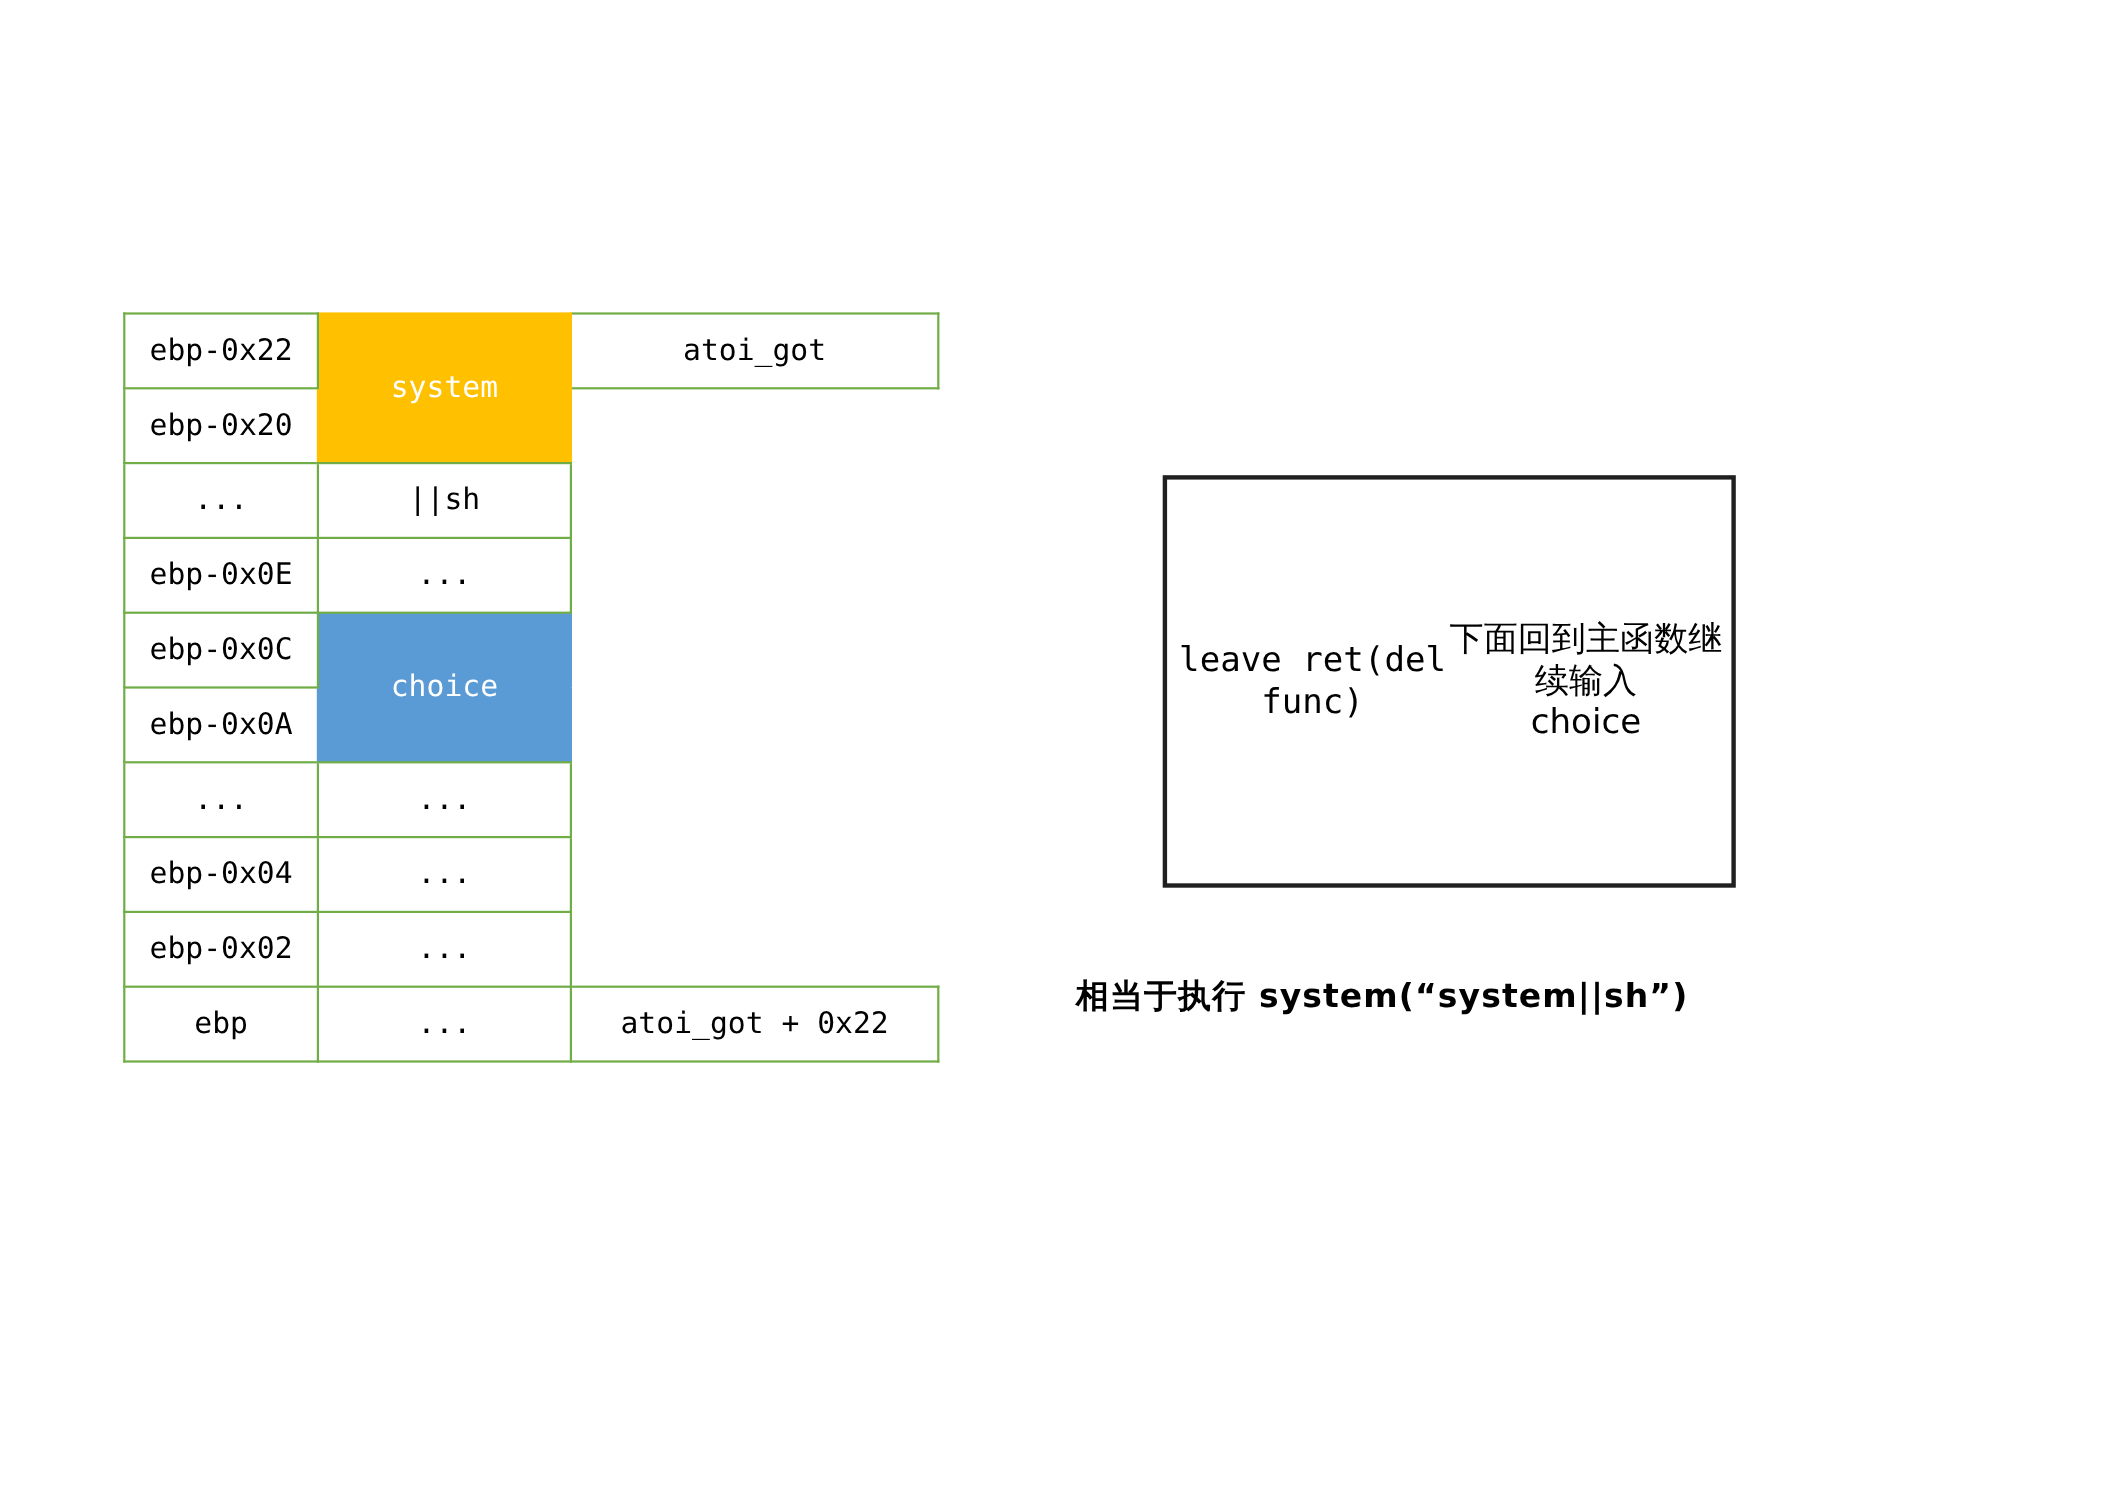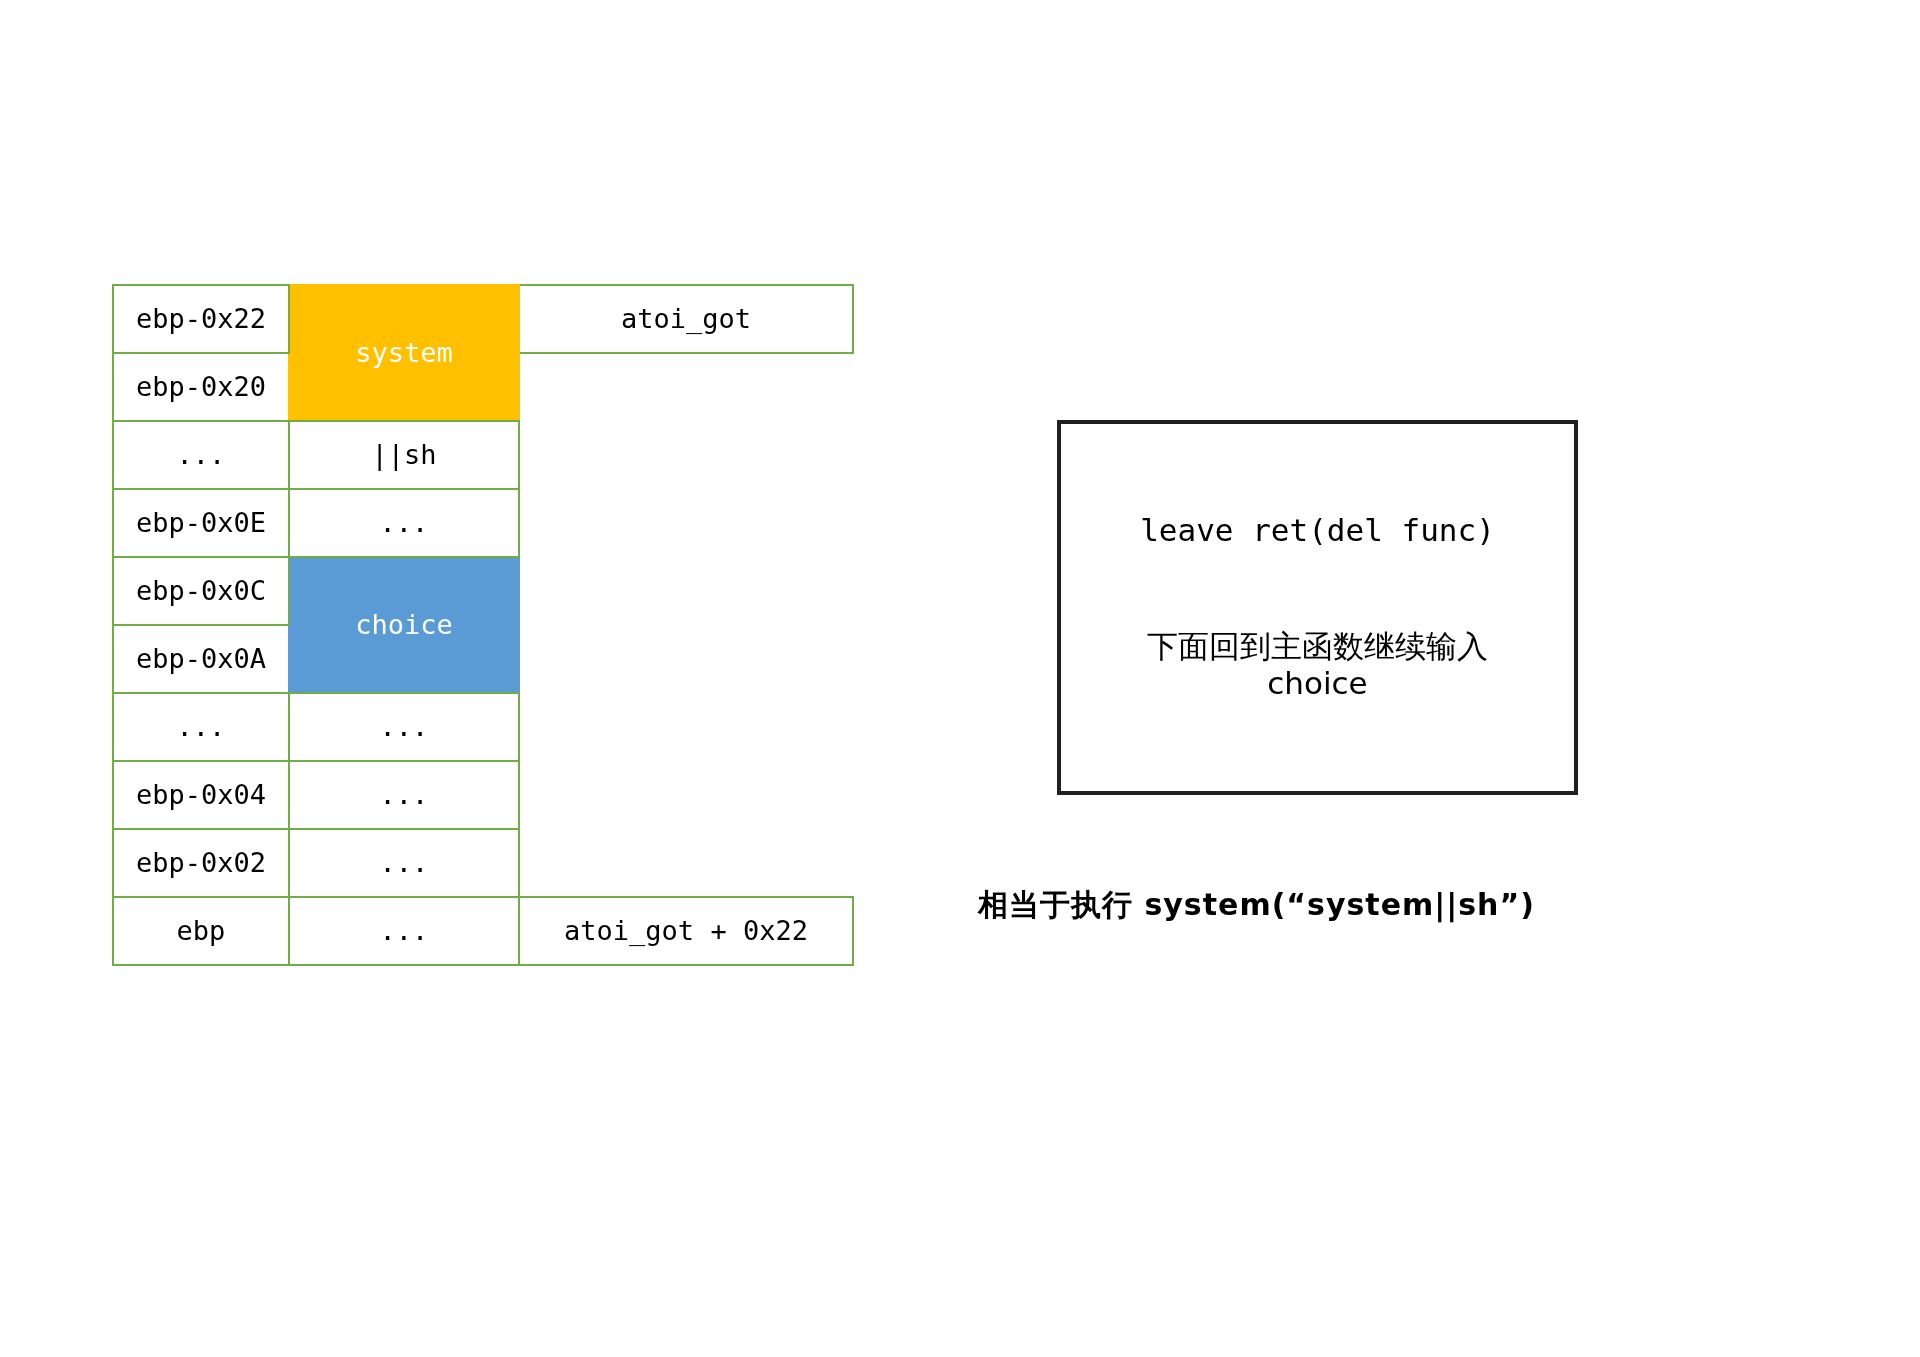--- a/index.html
+++ b/index.html
@@ -58,28 +58,28 @@
     background: #5B9BD5 !important;
     color: #ffffff;
     border-color: #5B9BD5 !important;
     border-bottom: 2px solid #70AD47 !important;
   }
 
   
   #code-note-box {
     position: absolute;
     left: 1057px;
-    top: 420px;
+    top: 432px;
     width: 521px;
     height: 375px;
     border: 4px solid #202020;
     background: #ffffff;
     box-sizing: border-box;
     display: flex;
-    flex-direction: column;
+    flex-direction: row;
     justify-content: space-evenly;
     align-items: center;
     padding: 10px 8px;
   }
   .note-line {
     width: 100%;
     text-align: center;
     font-family: "DejaVu Sans Mono", monospace;
     font-size: 31px;
     color: #000000;

